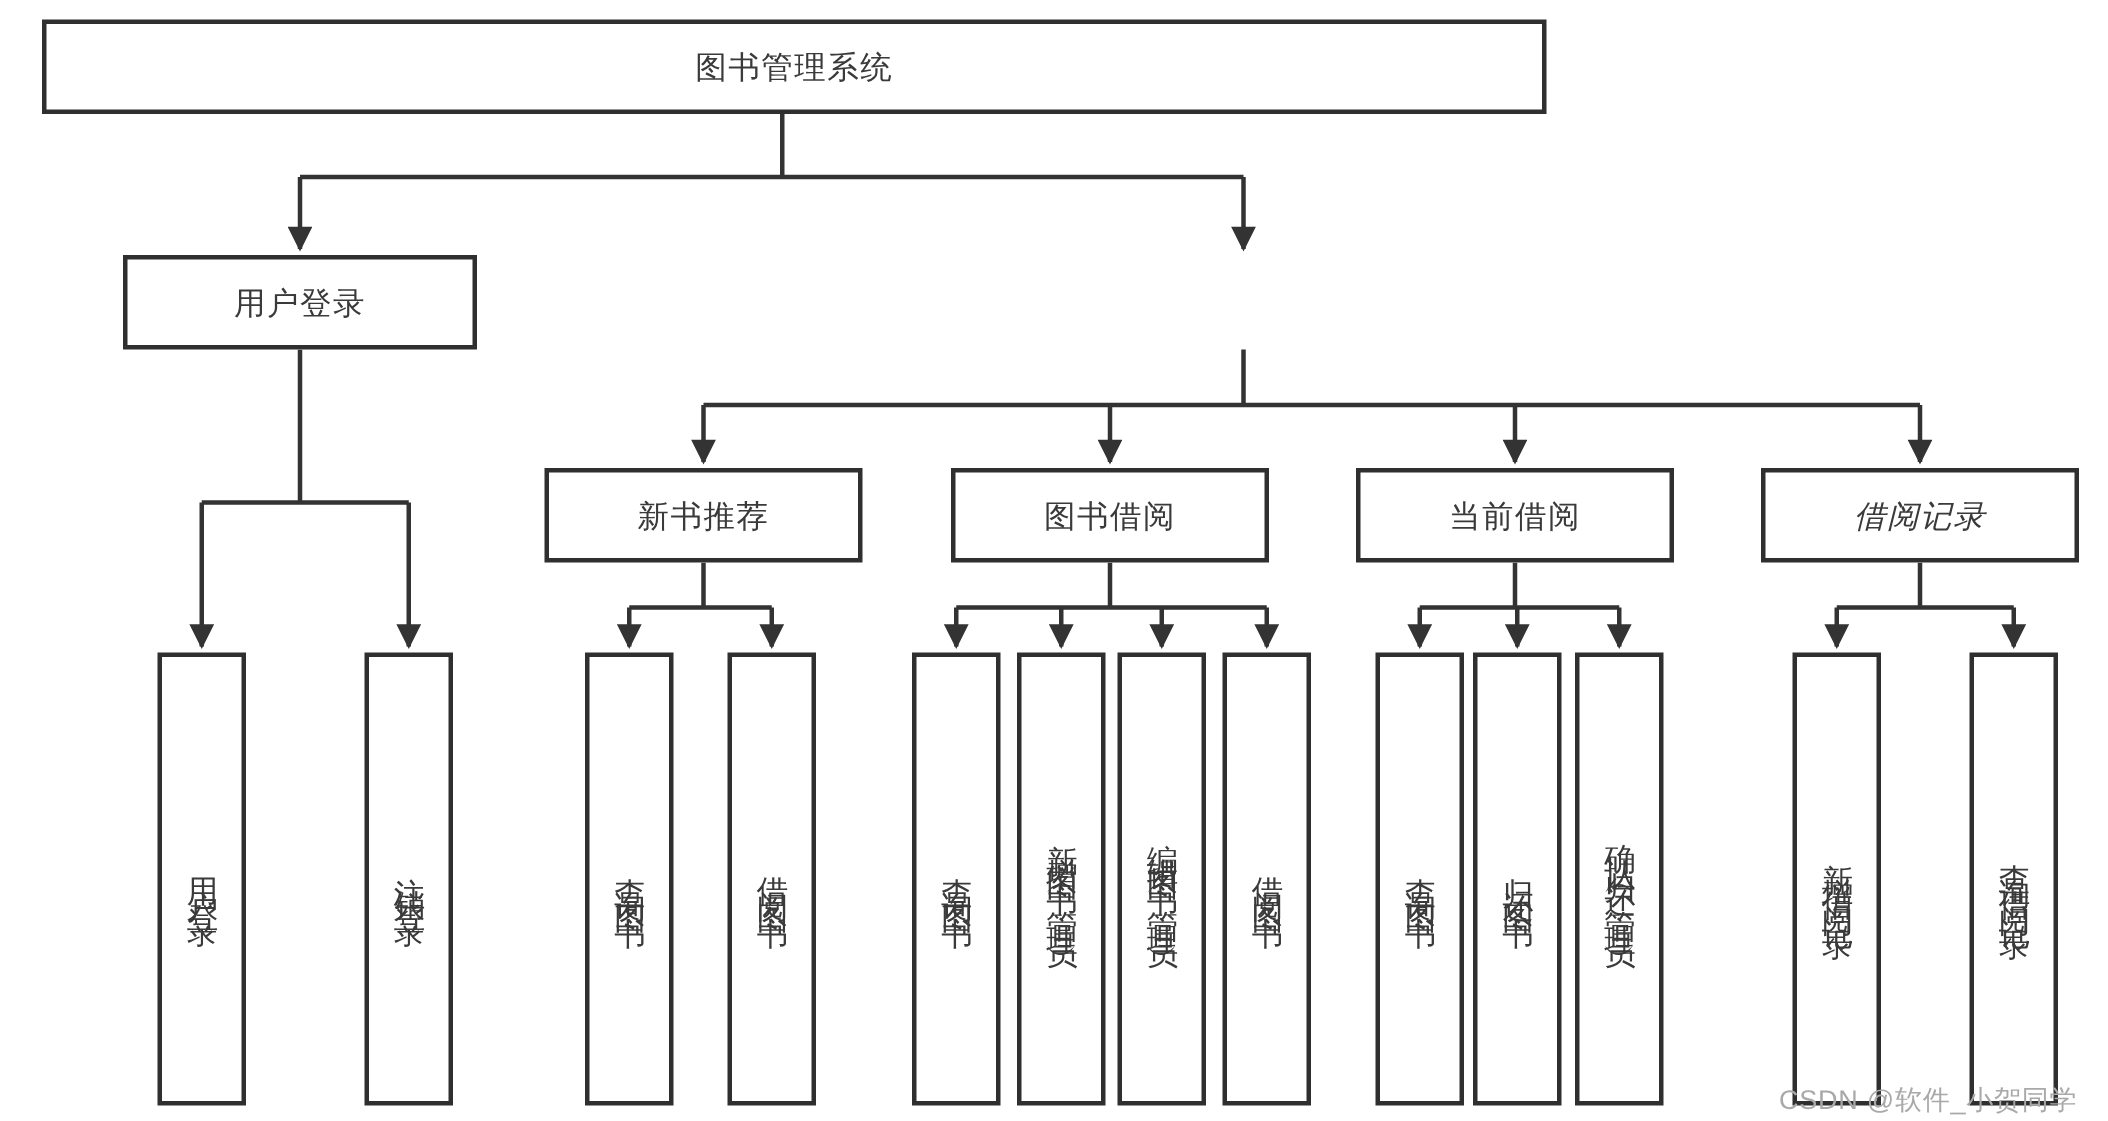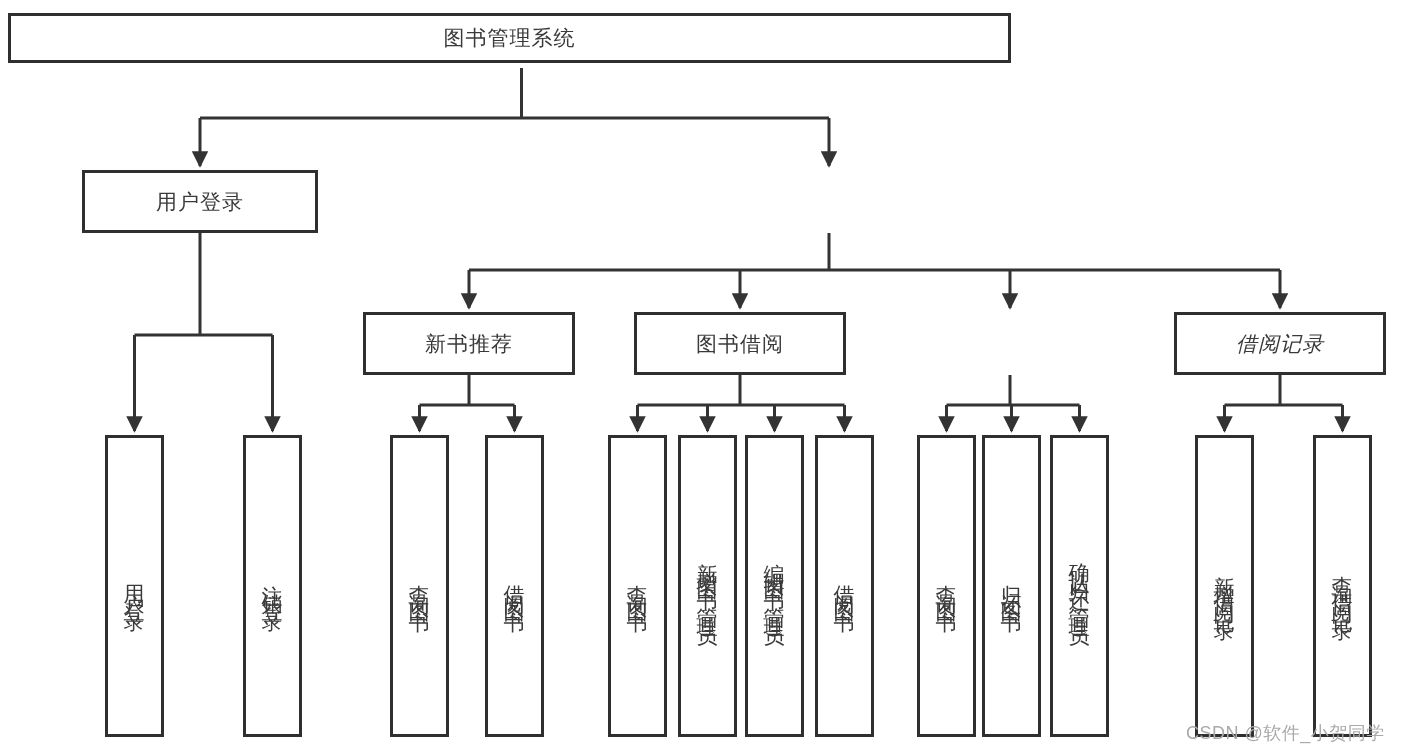--- a/index.html
+++ b/index.html
@@ -93,33 +93,36 @@
     <line x1="844.5" y1="405" x2="844.5" y2="431" stroke="#333333" stroke-width="3" marker-end="url(#arrow)"></line>
 
     <line x1="946.5" y1="405" x2="946.5" y2="431" stroke="#333333" stroke-width="3" marker-end="url(#arrow)"></line>
     <line x1="1011.5" y1="405" x2="1011.5" y2="431" stroke="#333333" stroke-width="3" marker-end="url(#arrow)"></line>
     <line x1="1079.5" y1="405" x2="1079.5" y2="431" stroke="#333333" stroke-width="3" marker-end="url(#arrow)"></line>
 
     <line x1="1224.5" y1="405" x2="1224.5" y2="431" stroke="#333333" stroke-width="3" marker-end="url(#arrow)"></line>
     <line x1="1342.5" y1="405" x2="1342.5" y2="431" stroke="#333333" stroke-width="3" marker-end="url(#arrow)"></line>
   </svg>
 
-  <div class="box" style="left:8px; top:13px; width:1003px; height:50px;">
+  <div class="box" style="left:28px; top:13px; width:1003px; height:63px;">
     <span>图书管理系统</span>
   </div>
 
   <div class="box" style="left:82px; top:170px; width:236px; height:63px;">
     <span>用户登录</span>
   </div>
 
   <div class="box" style="left:634px; top:312px; width:212px; height:63px;">
     <span>图书借阅</span>
   </div>
   <div class="box" style="left:363px; top:312px; width:212px; height:63px;">
     <span>新书推荐</span>
+  </div>
+  <div class="box" style="left:904px; top:312px; width:212px; height:63px;">
+    <span>当前借阅</span>
   </div>
   <div class="box" style="left:1174px; top:312px; width:212px; height:63px;font-style:italic;">
     <span>借阅记录</span>
   </div>
 
   <div class="box leaf" style="left:105px;">
     <span class="vtext">用户登录</span>
   </div>
   <div class="box leaf" style="left:243px;">
     <span class="vtext">注销登录</span>

